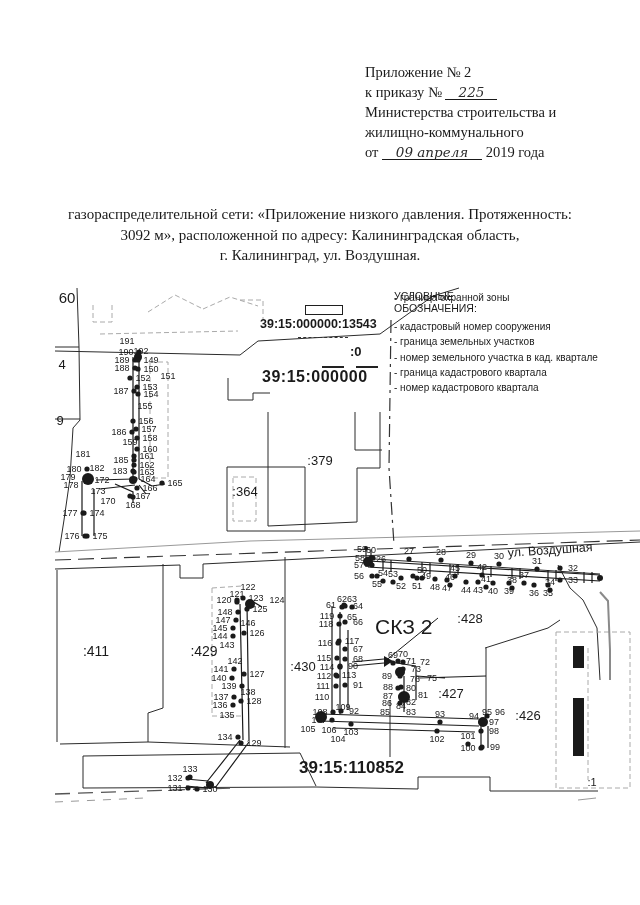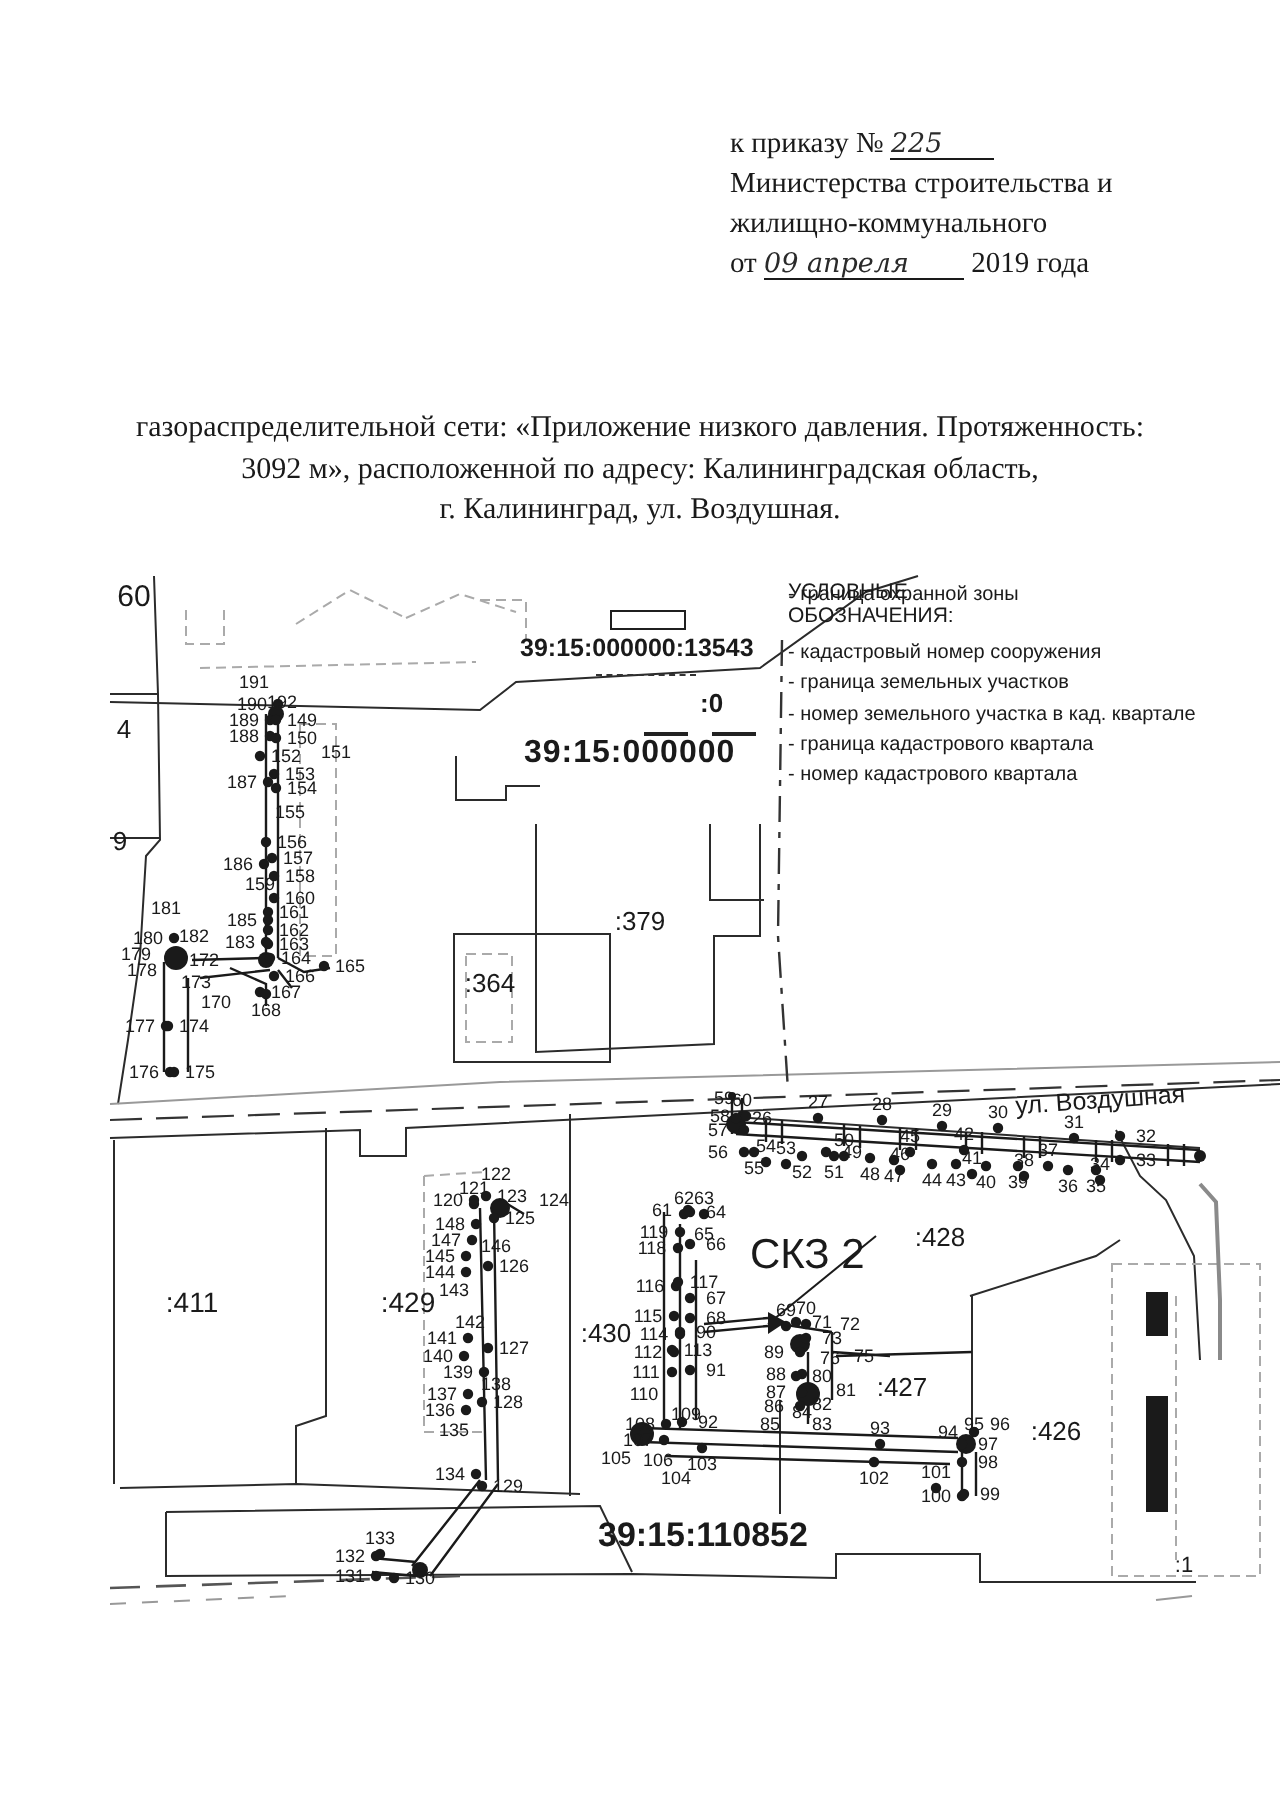--- a/index.html
+++ b/index.html
@@ -1,21 +1,21 @@
 <!DOCTYPE html>
 <html><head>
 <meta charset="utf-8">
 <style>
   html,body{margin:0;padding:0;background:#e8e8e8;}
   #page{position:relative;width:640px;height:905px;background:#ffffff;overflow:hidden;
         font-family:"Liberation Serif",serif;color:#1a1a1a;}
   
   #header{position:absolute;left:365px;top:62px;width:230px;font-size:14.5px;line-height:20px;}
   .hand{font-family:"DejaVu Serif",serif;font-style:italic;font-size:13.5px;color:#2a2a2a;
-        display:inline-block;text-align:left;border-bottom:1px solid #1a1a1a;line-height:14px;}
+        display:inline-block;text-align:center;border-bottom:1px solid #1a1a1a;line-height:14px;}
   #hand-order{width:52px;}
   #hand-date{width:100px;}
   
   #title{position:absolute;left:40px;top:204px;width:560px;text-align:center;
          font-size:15px;line-height:20.5px;}
   
   #legend{position:absolute;left:0;top:0;font-family:"Liberation Sans",sans-serif;}
   .lg-title{position:absolute;left:394px;top:290px;font-size:10.5px;}
   .lg-label{position:absolute;left:394px;font-size:10px;white-space:nowrap;}
   .lg-sym{position:absolute;font-weight:bold;white-space:nowrap;}
@@ -27,20 +27,21 @@
   #lg-dash2b{left:356px;top:366px;width:22px;border-top:2px solid #222;}
   #lg-quarter{left:262px;top:368px;font-size:16px;letter-spacing:.5px;}
   svg text{font-family:"Liberation Sans",sans-serif;}
 </style>
 </head>
 <body>
 
 <div id="page">
 
   <div id="header">
+    <div>Приложение № 2</div>
     <div>
       <span>к приказу №</span>
       <span class="hand" id="hand-order">225</span>
     </div>
     <div>Министерства строительства и</div>
     <div>жилищно-коммунального</div>
     <div>
       <span>от</span>
       <span class="hand" id="hand-date">09 апреля</span>
       <span>2019 года</span>

